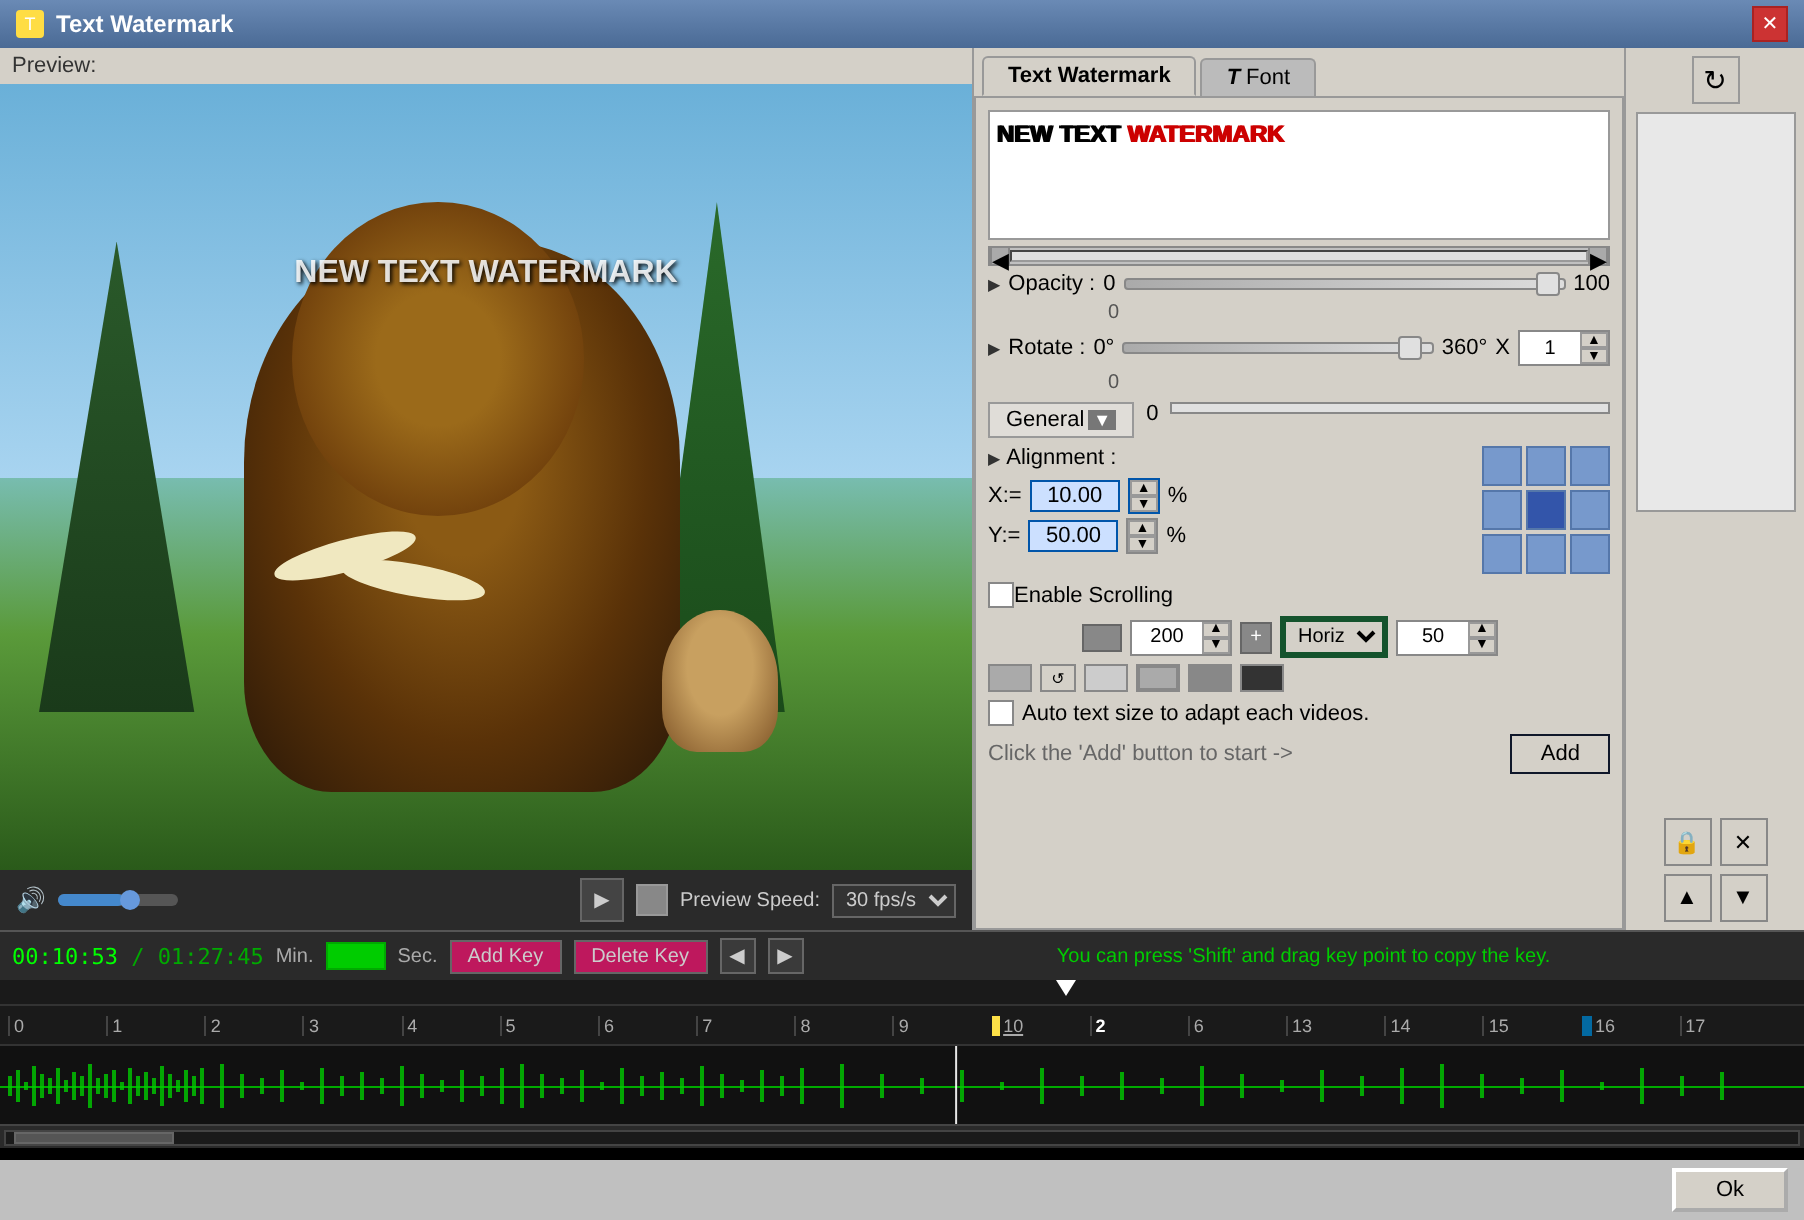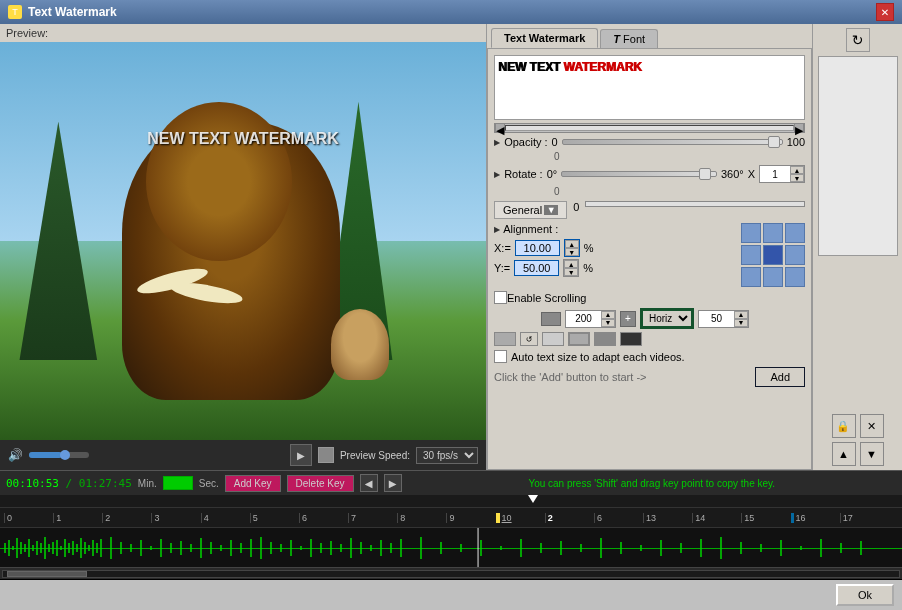--- a/index.html
+++ b/index.html
@@ -108,21 +108,21 @@
     .key-hint { color: #00cc00; font-size: 10px; flex: 1; text-align: center; }
     
     .timeline-ruler { background: #1a1a1a; height: 20px; display: flex; align-items: center; position: relative; overflow: hidden; border-top: 1px solid #333; }
     
     .waveform-area { height: 40px; background: #111; border-top: 1px solid #333; position: relative; overflow: hidden; }
     
     .timeline-scrollbar { height: 12px; background: #2a2a2a; border-top: 1px solid #444; display: flex; align-items: center; padding: 0 2px; }
     .scrollbar-track { flex: 1; height: 8px; background: #1a1a1a; border: 1px solid #444; position: relative; }
     .scrollbar-thumb { width: 80px; height: 100%; background: #555; border: 1px solid #666; position: absolute; left: 4px; }
     
-    .bottom-bar { display: flex; justify-content: flex-end; padding: 4px 8px; background: #c0c0c0; border-top: 1px solid #000000; }
+    .bottom-bar { display: flex; justify-content: flex-end; padding: 4px 8px; background: #c0c0c0; border-top: 6px solid #000000; }
     .ok-btn { background: #d4d0c8; border: 2px outset #fff; padding: 3px 20px; cursor: pointer; font-size: 11px; }
   </style>
 </head>
 <body>
 
 <div class="title-bar">
   <div class="title-bar-left">
     <div class="title-icon">T</div>
     <span class="title-text">Text Watermark</span>
   </div>
@@ -381,21 +381,21 @@
         <div style="color:#aaa;font-size:9px;width:5.5%;border-left:1px solid #444;padding-left:2px;">6</div>
         <div style="color:#aaa;font-size:9px;width:5.5%;border-left:1px solid #444;padding-left:2px;">7</div>
         <div style="color:#aaa;font-size:9px;width:5.5%;border-left:1px solid #444;padding-left:2px;">8</div>
         <div style="color:#aaa;font-size:9px;width:5.5%;border-left:1px solid #444;padding-left:2px;">9</div>
         <div style="color:#aaa;font-size:9px;width:5.5%;border-left:4px solid #fde047;padding-left:2px;text-decoration:underline;">10</div>
         <div style="color:#aaa;font-size:9px;width:5.5%;border-left:1px solid #444;padding-left:2px;color:#fff;font-weight:bold;">2</div>
         <div style="color:#aaa;font-size:9px;width:5.5%;border-left:1px solid #444;padding-left:2px;">6</div>
         <div style="color:#aaa;font-size:9px;width:5.5%;border-left:1px solid #444;padding-left:2px;">13</div>
         <div style="color:#aaa;font-size:9px;width:5.5%;border-left:1px solid #444;padding-left:2px;">14</div>
         <div style="color:#aaa;font-size:9px;width:5.5%;border-left:1px solid #444;padding-left:2px;">15</div>
-        <div style="color:#aaa;font-size:9px;width:5.5%;border-left:3px solid #0369a1;padding-left:2px;">16</div>
+        <div style="color:#aaa;font-size:9px;width:5.5%;border-left:5px solid #0369a1;padding-left:2px;">16</div>
         <div style="color:#aaa;font-size:9px;flex:1;border-left:1px solid #444;padding-left:2px;">17</div>
       </div>
     </div>
 
     <div class="waveform-area">
 
       <div style="display:flex;height:100%;align-items:center;padding:0 4px;gap:1px;">
         <div style="width:100%;height:1px;background:#00aa00;position:absolute;top:50%;left:0;"></div>
 
         <svg width="100%" height="40" style="position:absolute;top:0;left:0;">

